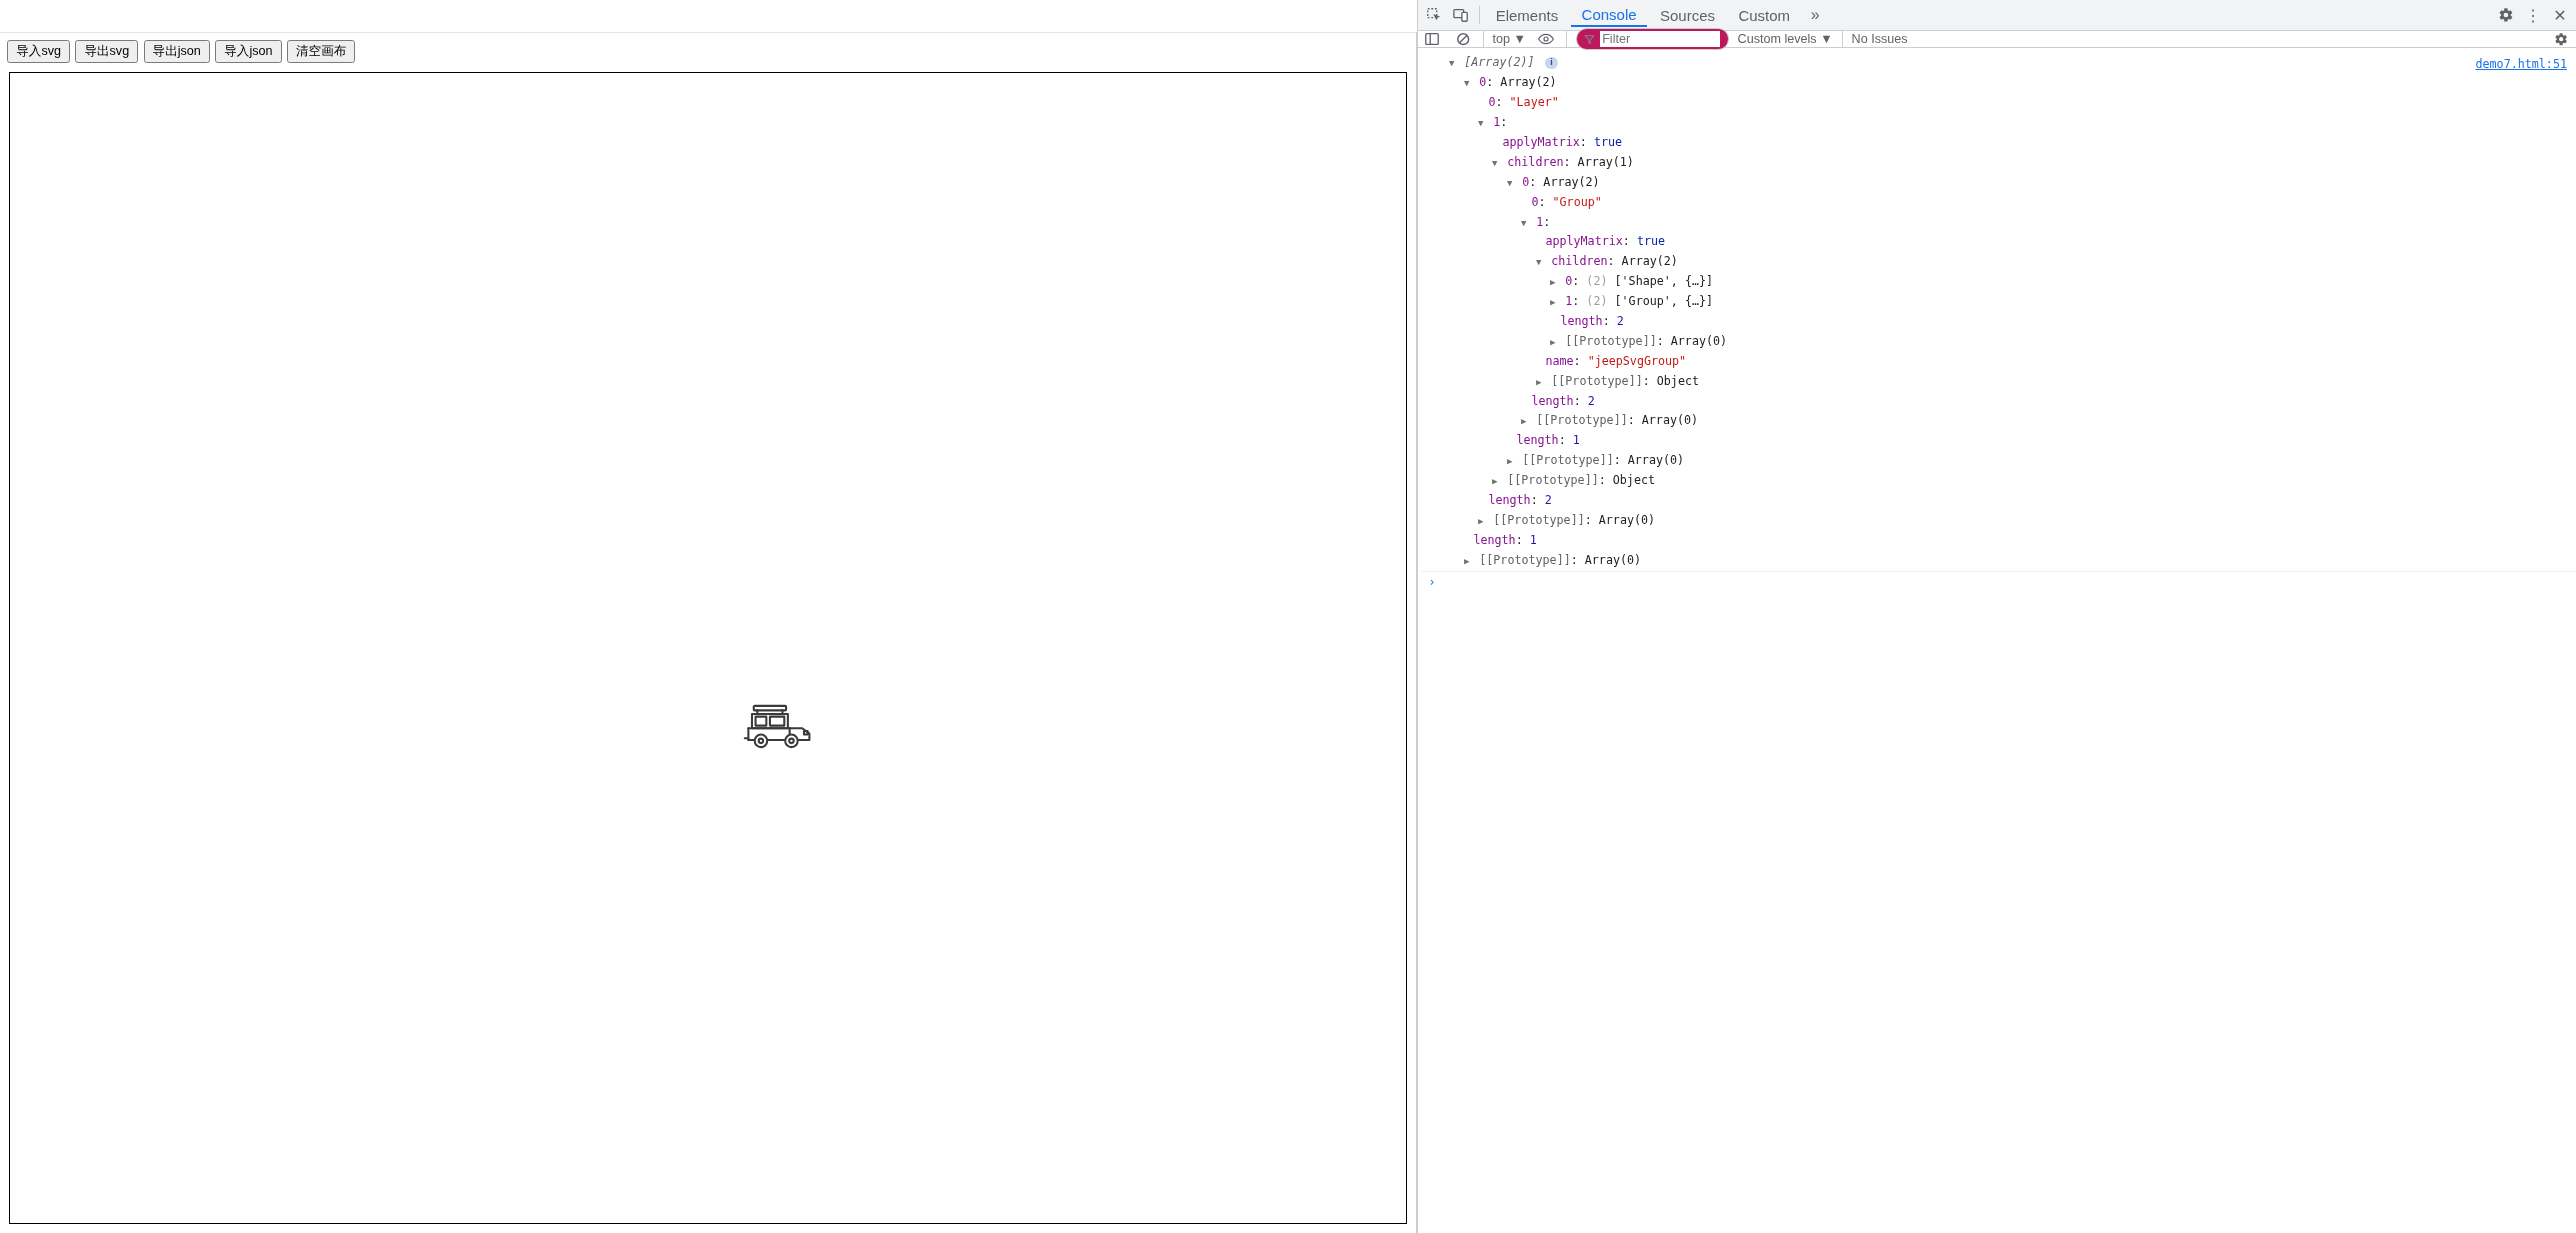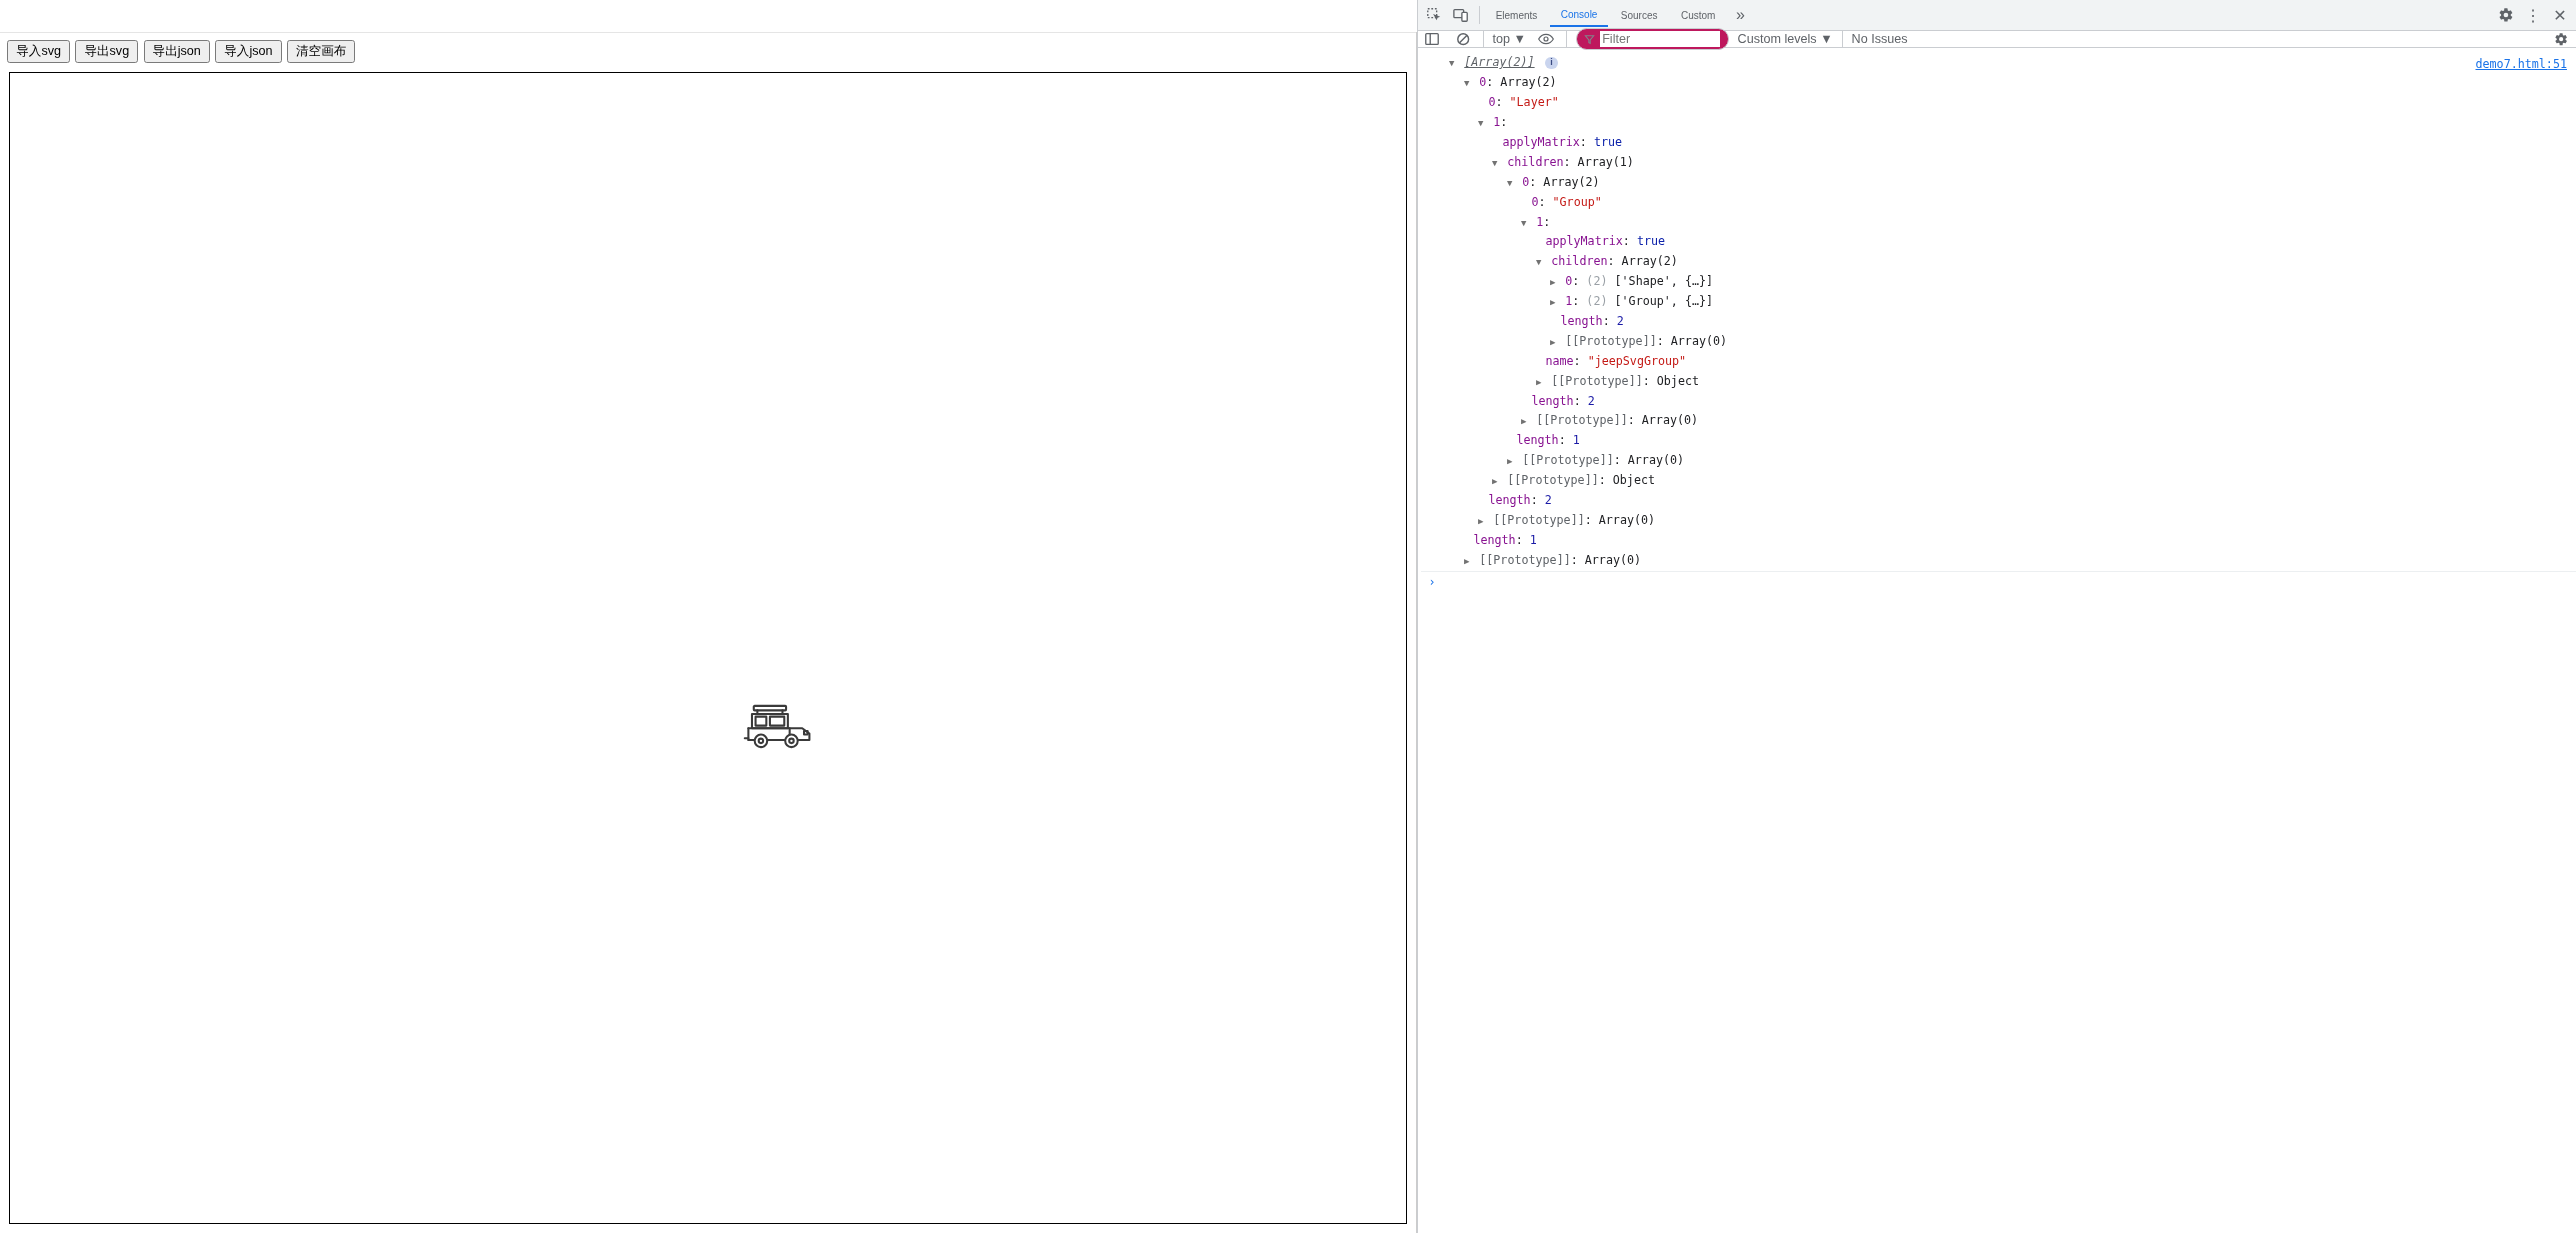--- a/index.html
+++ b/index.html
@@ -69,21 +69,21 @@
     color:#5f6368;
     cursor:pointer;
   }
   .dt-tabs .sep { width:0.9px; height:18px; background:#cacdd1; margin:0 3.6px; }
   .dt-tabs .tab {
     padding:0 10.8px;
     height:23px;
     display:flex; align-items:center;
     color:#5f6368;
     cursor:pointer;
-    font-size:10px;
+    font-size:15px;
   }
   .dt-tabs .tab.active {
     color:#1a73e8;
     border-bottom:2.7px solid #1a73e8;
     margin-bottom:-0.9px;
   }
   .dt-tabs .spacer { flex:1; }
 
   .dt-sub {
     display:flex;
@@ -139,21 +139,21 @@
   .disc.down::before { content:"▼"; font-size:9px; }
   .disc.right::before { content:"▶"; font-size:9px; }
   .k-idx  { color:#881391; }     
   .k-prop { color:#881391; }     
   .k-proto{ color:#5f6368; }     
   .v-str  { color:#c41a16; }     
   .v-bool { color:#0d22aa; }     
   .v-num  { color:#1a1aa6; }     
   .v-plain{ color:#202124; }     
   .dim    { color:#9aa0a6; }     
-  .ital   { font-style:italic; color:#5f6368;text-decoration:underline; }
+  .ital   { font-style:italic; color:#5f6368; }
   .info-i {
     display:inline-flex;
     align-items:center;
     justify-content:center;
     width:12.6px;height:12.6px;
     border-radius:50%;
     background:#c9d4ee;
     color:#3b4b82;
     font:700 9px/1 sans-serif;
     vertical-align:middle;

